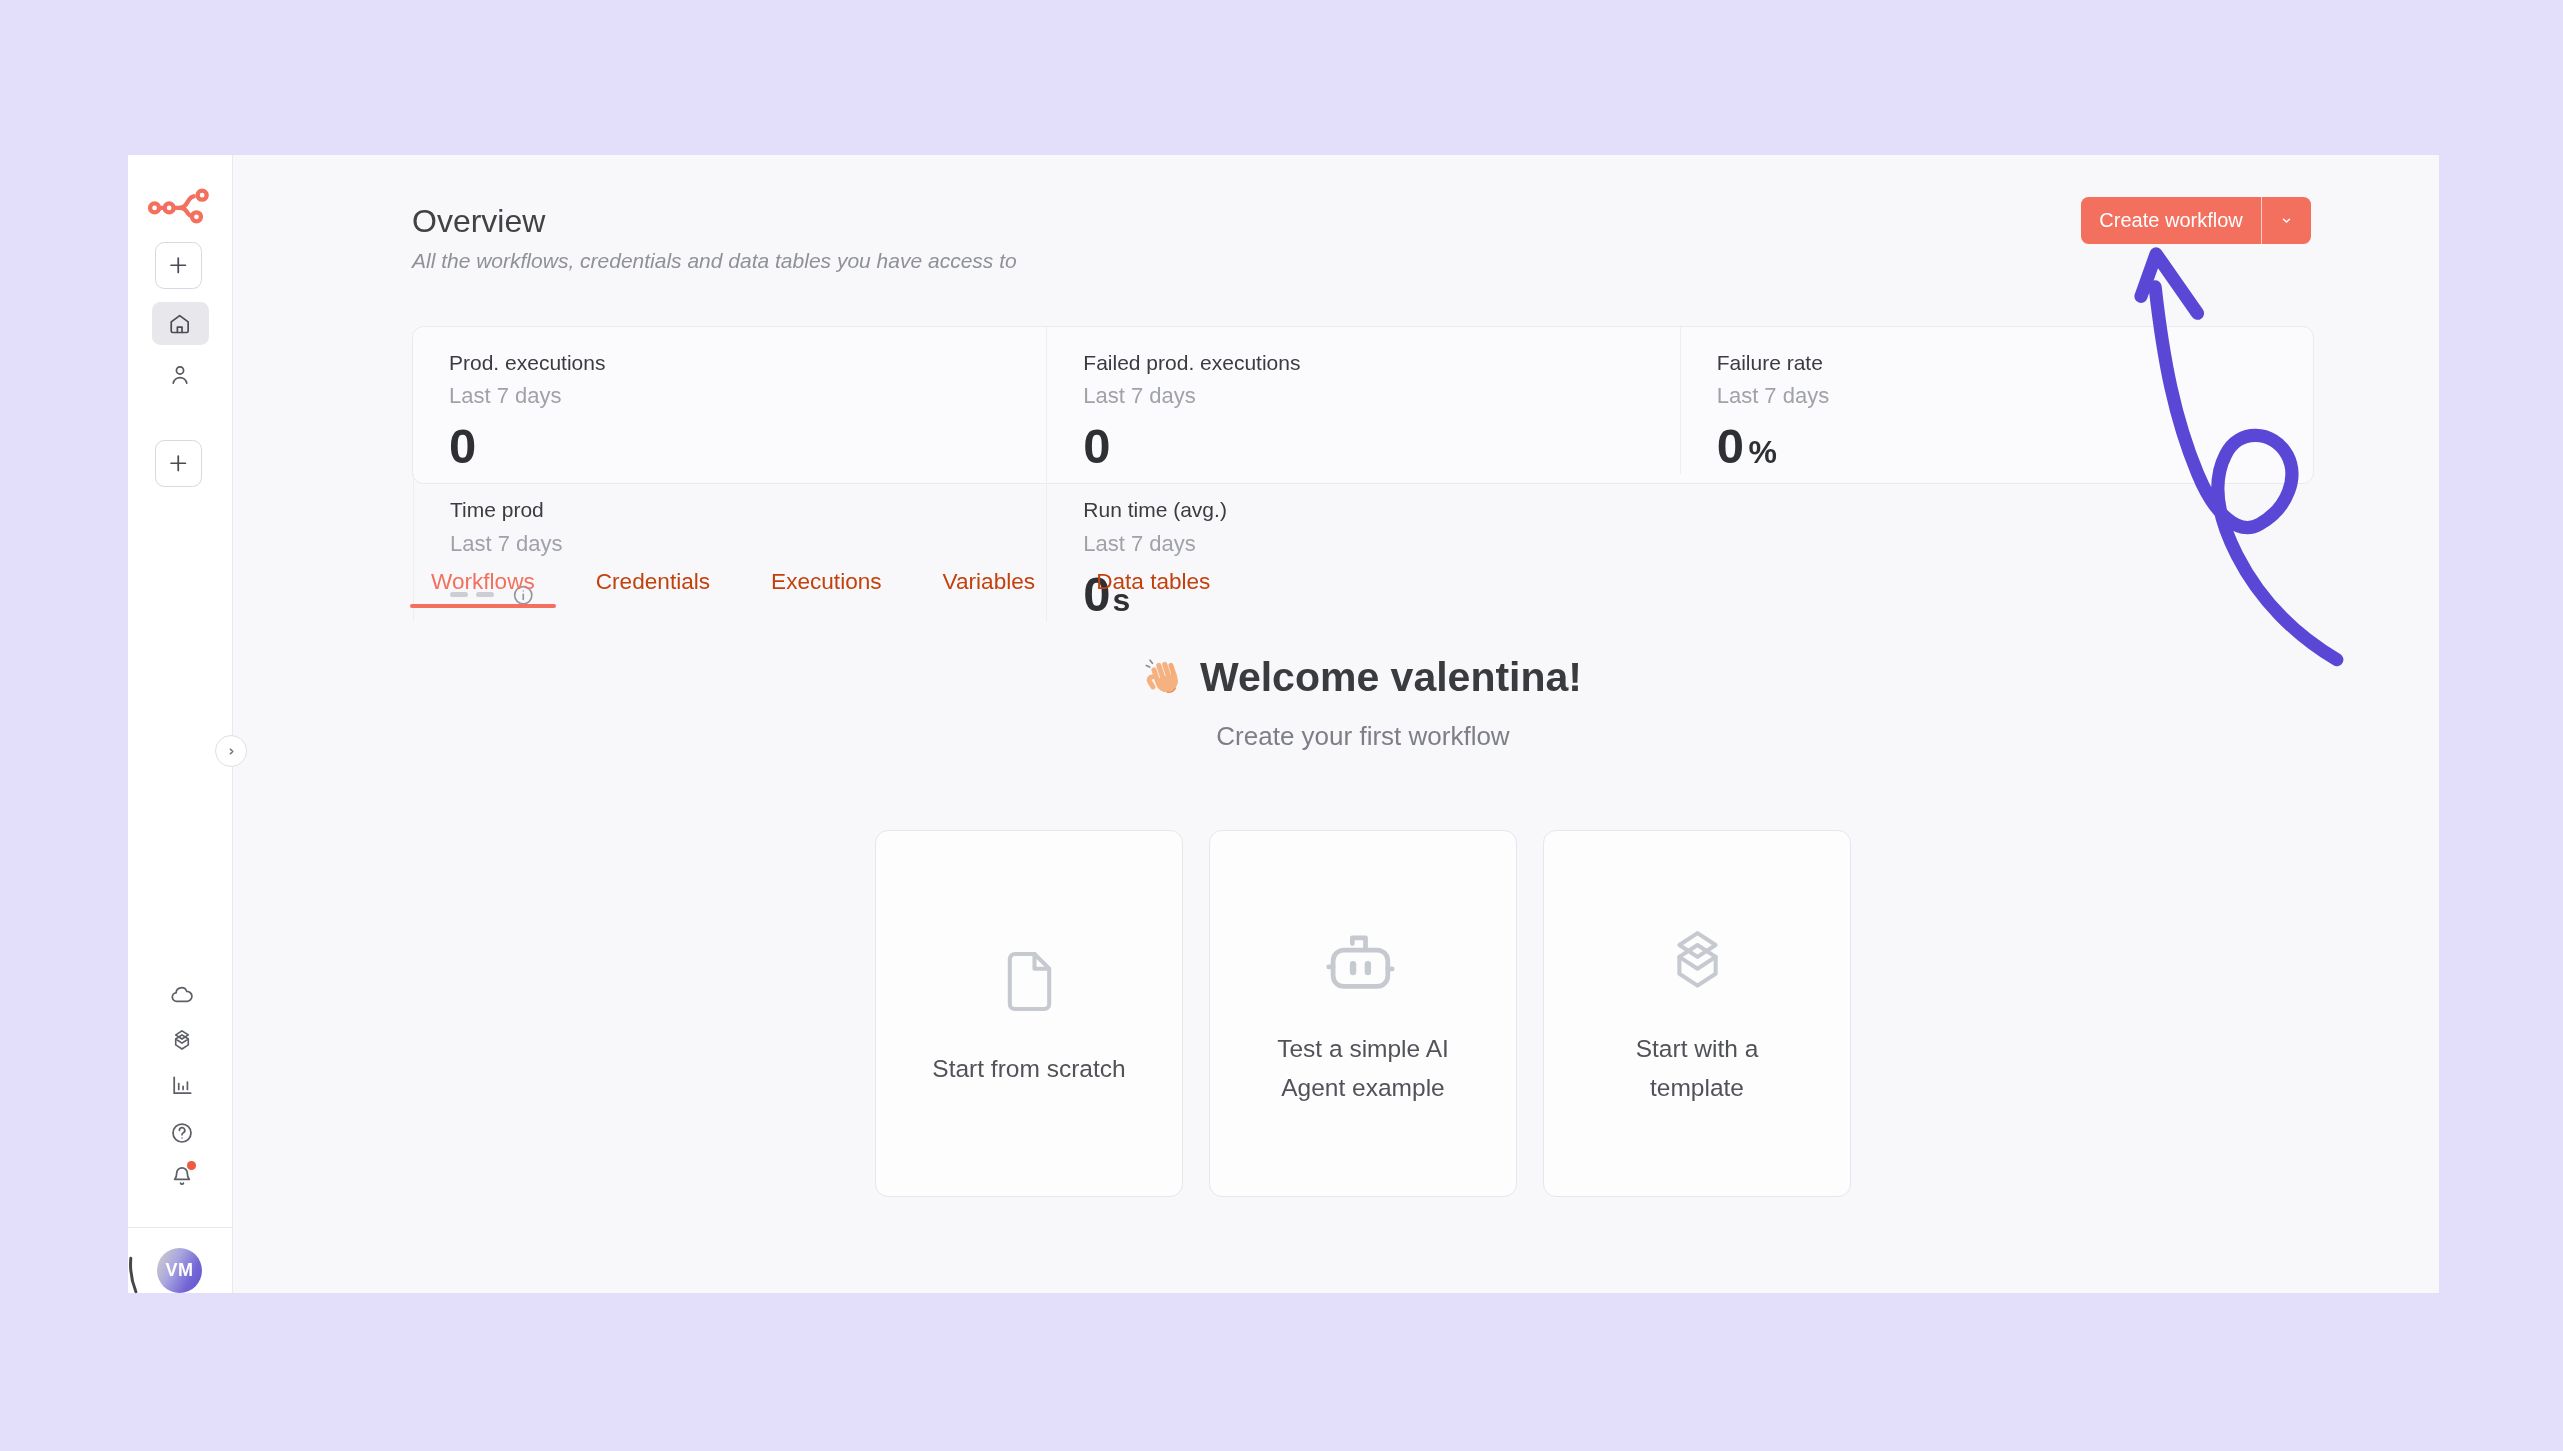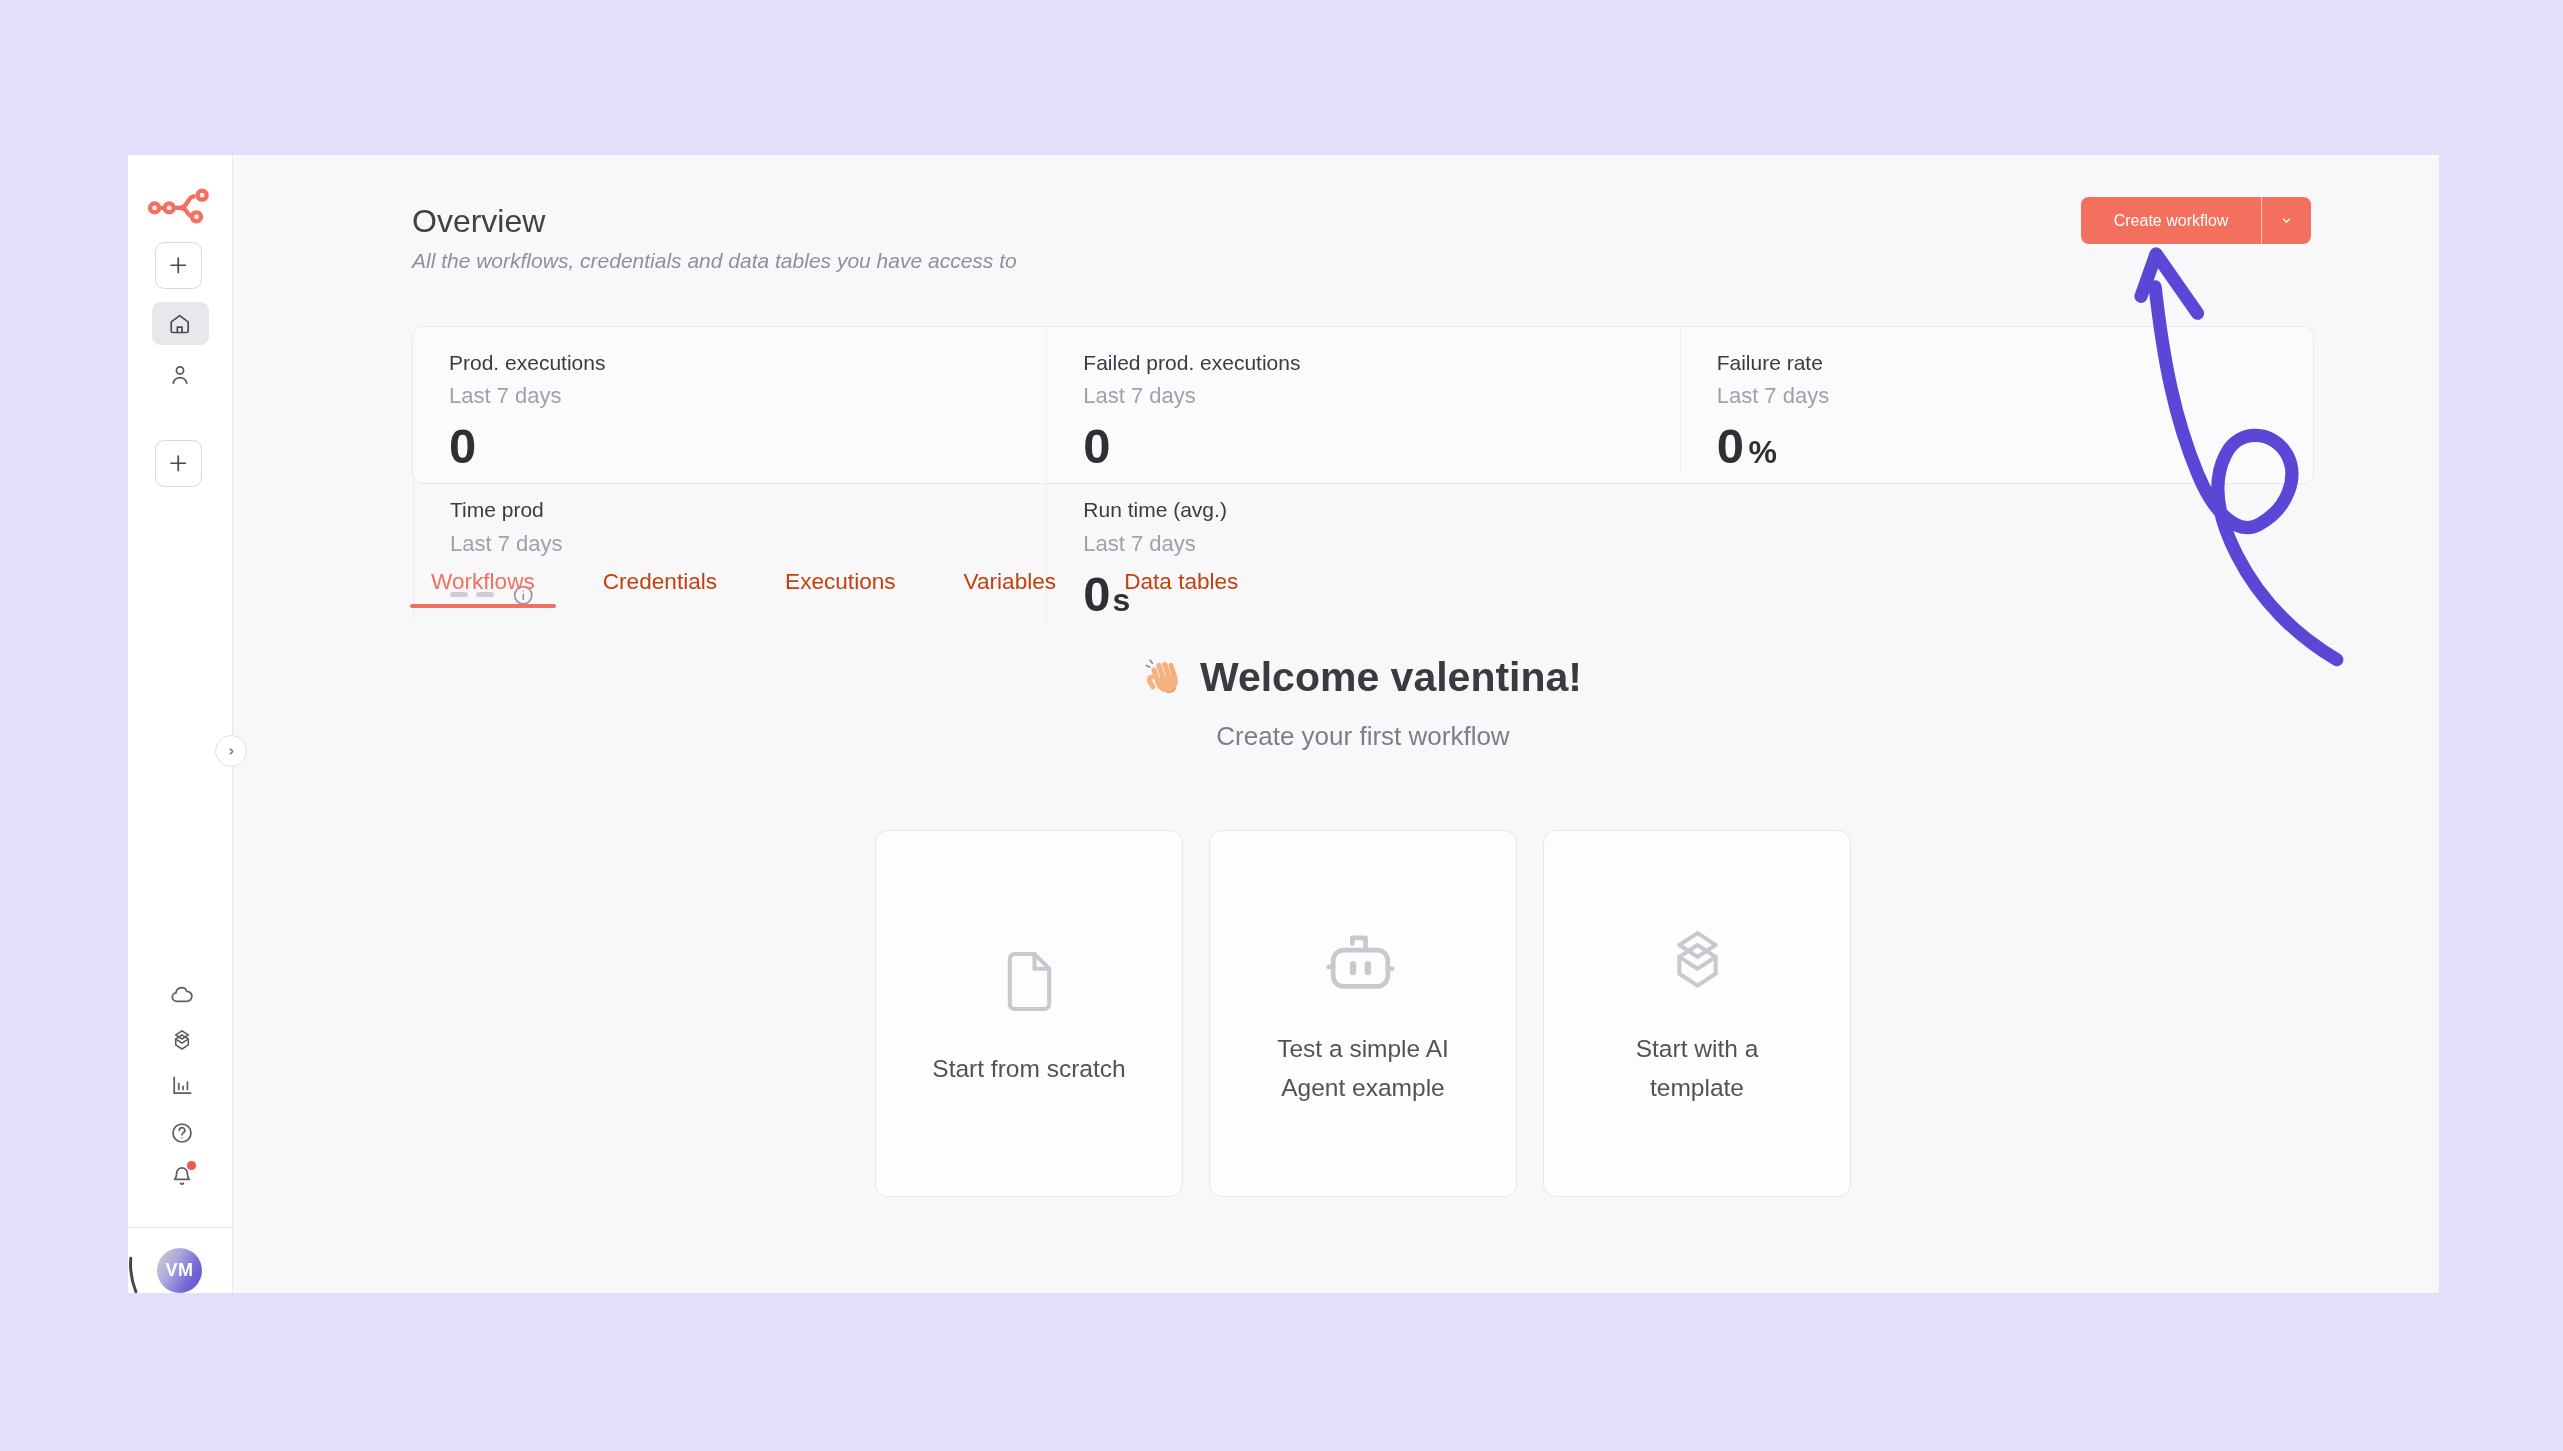--- a/index.html
+++ b/index.html
@@ -30,40 +30,40 @@
     color:#fff;font-size:18px;font-weight:700;letter-spacing:0.5px;
     display:flex;align-items:center;justify-content:center;cursor:pointer;text-align:right;}
   .collapse-btn{position:absolute;left:87px;top:580px;width:32px;height:32px;border-radius:50%;
     background:#fff;border:0.9px solid #dfdfe7;display:flex;align-items:center;justify-content:center;
     color:#70727a;cursor:pointer;z-index:5;padding:0;}
   
   .page-title{position:absolute;left:284px;top:26px;font-size:32px;line-height:38px;font-weight:400;color:#414246;text-align:center;}
   .page-subtitle{position:absolute;left:284px;top:72px;font-size:21px;line-height:26px;color:#8f9198;font-style:italic;}
   .create-btn{position:absolute;left:1953px;top:42px;width:230px;height:47px;border-radius:7.5px;
     background:#f4705e;display:flex;align-items:stretch;overflow:hidden;}
-  .create-main{flex:1;border:none;background:transparent;color:#fff;font-size:16px;font-weight:500;
+  .create-main{flex:1;border:none;background:transparent;color:#fff;font-size:20px;font-weight:500;
     font-family:inherit;cursor:pointer;}
   .create-divider{width:0.9px;background:rgba(255,255,255,.65);margin:0;}
   .create-caret{width:49px;border:none;background:transparent;color:#fff;display:flex;align-items:center;
     justify-content:center;cursor:pointer;}
   
   .stats-row{position:absolute;left:284px;top:171px;width:1902px;height:158px;background:#fbfbfd;
     border:0.9px solid #e9e9ef;border-radius:11.3px;display:grid;grid-template-columns:repeat(3,1fr);box-sizing:border-box;}
   .stat-cell{padding:23.6px 0 0 36px;border-left:0.9px solid #ededf2;}
   .stat-cell:first-child{border-left:none;}
   .stat-label{font-size:21px;font-weight:500;color:#3a3c41;margin-bottom:8.5px;}
   .stat-period{font-size:22px;color:#a0a2aa;}
   .stat-value{margin-top:9.4px;font-size:49px;font-weight:600;color:#2f3034;display:flex;align-items:baseline;}
   .stat-unit{font-size:32px;margin-left:4.7px;}
   .empty-row{display:flex;align-items:center;margin-top:26px;}
   .dash{width:18px;height:4.7px;border-radius:2.8px;background:#ccced6;}
   .dash+.dash{margin-left:7.5px;}
   .info-ico{width:24.5px;height:24.5px;color:#94969f;margin-left:17px;cursor:pointer;}
   
-  .tabs{position:absolute;left:282px;top:412px;display:flex;gap:26px;}
+  .tabs{position:absolute;left:282px;top:412px;display:flex;gap:19px;}
   .tab{position:relative;height:41px;line-height:30px;padding:0 21px;font-size:22.6px;color:#c2410c;cursor:pointer;}
   .tab.active{color:#f4705e;font-weight:500;}
   .tab.active::after{content:"";position:absolute;left:0;right:0;bottom:0;height:3.8px;border-radius:1.9px;background:#f4705e;}
   
   .welcome-heading{position:absolute;left:284px;top:498px;width:1902px;text-align:center;
     font-size:41px;line-height:49px;font-weight:700;color:#3a3b3f;}
   .hand{display:inline-block;width:41px;height:41px;vertical-align:-6.6px;margin-right:15px;}
   .welcome-sub{position:absolute;left:284px;top:565px;width:1902px;text-align:center;font-size:26px;
     line-height:32px;color:#7d7f87;}
   

